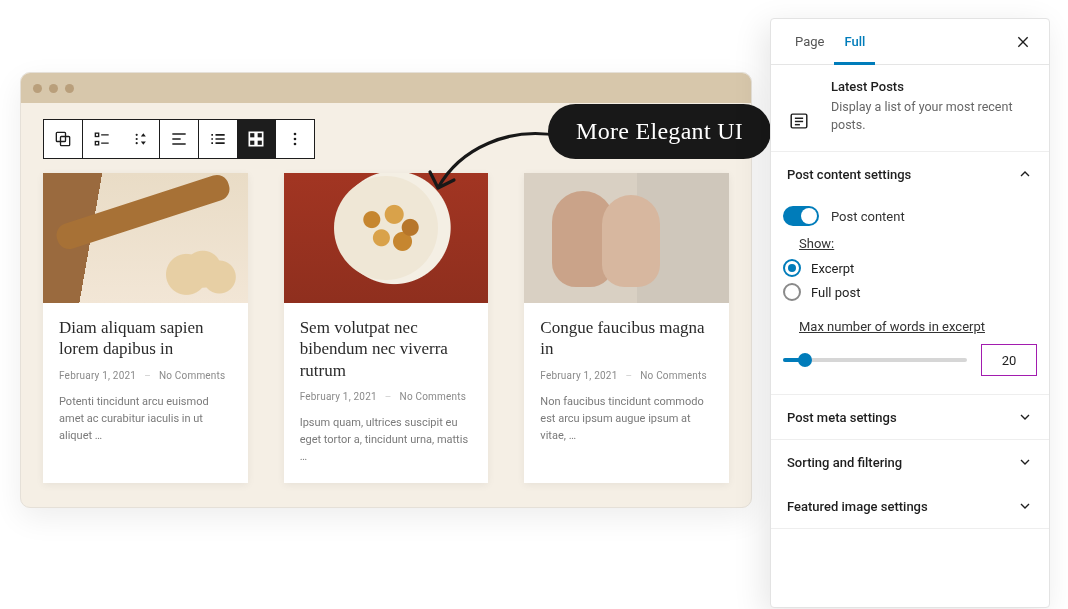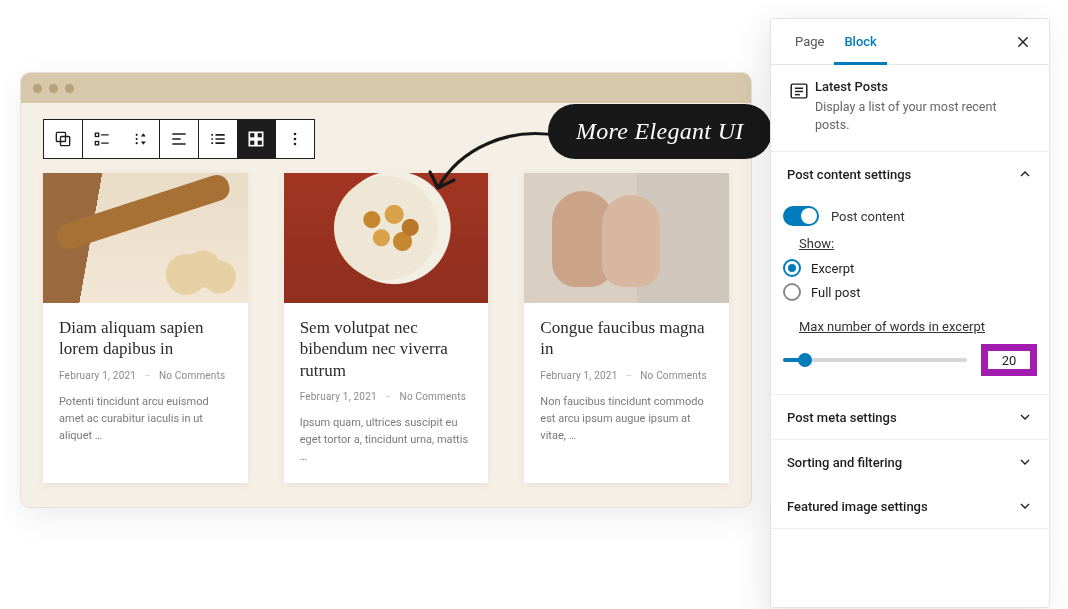--- a/index.html
+++ b/index.html
@@ -99,21 +99,20 @@
 
   
   .callout {
     position: absolute;
     left: 548px; top: 104px;
     background: #181818; color: #fff;
     font-family: "Comic Sans MS", "Segoe Script", cursive;
     font-size: 24px; padding: 14px 28px;
     border-radius: 999px;
     letter-spacing: 0.3px;
-    font-style: italic;
   }
   .arrow {
     position: absolute;
     left: 420px; top: 118px;
     width: 160px; height: 90px;
     pointer-events: none;
   }
 
   
   .sidebar {
@@ -129,21 +128,21 @@
   .tabs {
     display: flex; align-items: center;
     padding: 0 14px; height: 46px;
     border-bottom: 1px solid #e5e5e5;
   }
   .tab { padding: 0 10px; height: 46px; display:flex; align-items:center; color:#555; cursor:pointer; }
   .tab.active { color:#007cba; box-shadow: inset 0 -3px 0 #007cba; font-weight: 500; }
   .tabs-close { margin-left:auto; width:24px; height:24px; display:flex; align-items:center; justify-content:center; cursor:pointer; color:#1e1e1e; }
 
   .block-summary { padding: 14px 16px 18px; border-bottom: 1px solid #eee; }
-  .block-summary-row { display:flex; gap:4px; }
+  .block-summary-row { display:flex; gap:20px;align-items:flex-end; }
   .block-icon { width:24px; height:24px; flex:0 0 24px; display:flex; align-items:center; justify-content:center; color:#1e1e1e; }
   .block-name { font-weight: 500; margin-bottom: 4px; }
   .block-desc { color:#666; line-height:1.4; font-size:12.5px; }
 
   .panel { border-bottom: 1px solid #eee; }
   .panel-header {
     display:flex; align-items:center; justify-content:space-between;
     padding: 14px 16px; cursor:pointer; font-weight:500;
   }
   .panel-body { padding: 0 12px 18px; }
@@ -164,21 +163,21 @@
   .radio.checked { border-color:#007cba; }
   .radio.checked::after{content:"";width:8px;height:8px;border-radius:50%;background:#007cba;}
 
   .slider-row { display:flex; align-items:center; gap:14px; margin-top:10px; }
   .slider {
     position:relative; flex:1; height:4px; background:#d6d6d6; border-radius:2px;
   }
   .slider .fill { position:absolute; left:0; top:0; height:100%; background:#007cba; border-radius:2px; }
   .slider .knob { position:absolute; top:50%; transform:translate(-50%,-50%); width:14px; height:14px; background:#007cba; border-radius:50%; }
   .num-input {
-    width:56px; height:32px; border:7px solid #a21caf; display:flex; align-items:center; justify-content:center; font-size:13px;
+    width:56px; height:32px; border:1px solid #a21caf; display:flex; align-items:center; justify-content:center; font-size:13px;
   }
 </style>
 </head>
 <body>
 
 <div class="browser">
   <div class="browser-top">
     <span class="dot"></span>
     <span class="dot"></span>
     <span class="dot"></span>
@@ -295,21 +294,21 @@
 
 <svg class="arrow" viewBox="0 0 160 90">
   <path d="M140 18 C 90 8, 40 30, 18 70" fill="none" stroke="#181818" stroke-width="3.2"></path>
   <path d="M18 70 L10 54 M18 70 L34 62" fill="none" stroke="#181818" stroke-width="3.2" stroke-linecap="round"></path>
 </svg>
 <div class="callout">More Elegant UI</div>
 
 <div class="sidebar">
   <div class="tabs">
     <div class="tab">Page</div>
-    <div class="tab active">Block</div>
+    <div class="tab active">Full</div>
     <div class="tabs-close">
       <svg width="16" height="16" viewBox="0 0 24 24" stroke="currentColor" stroke-width="2" fill="none">
           <line x1="5" y1="5" x2="19" y2="19"></line>
           <line x1="19" y1="5" x2="5" y2="19"></line>
         </svg>
     </div>
   </div>
 
   <div class="block-summary">
     <div class="block-summary-row">

